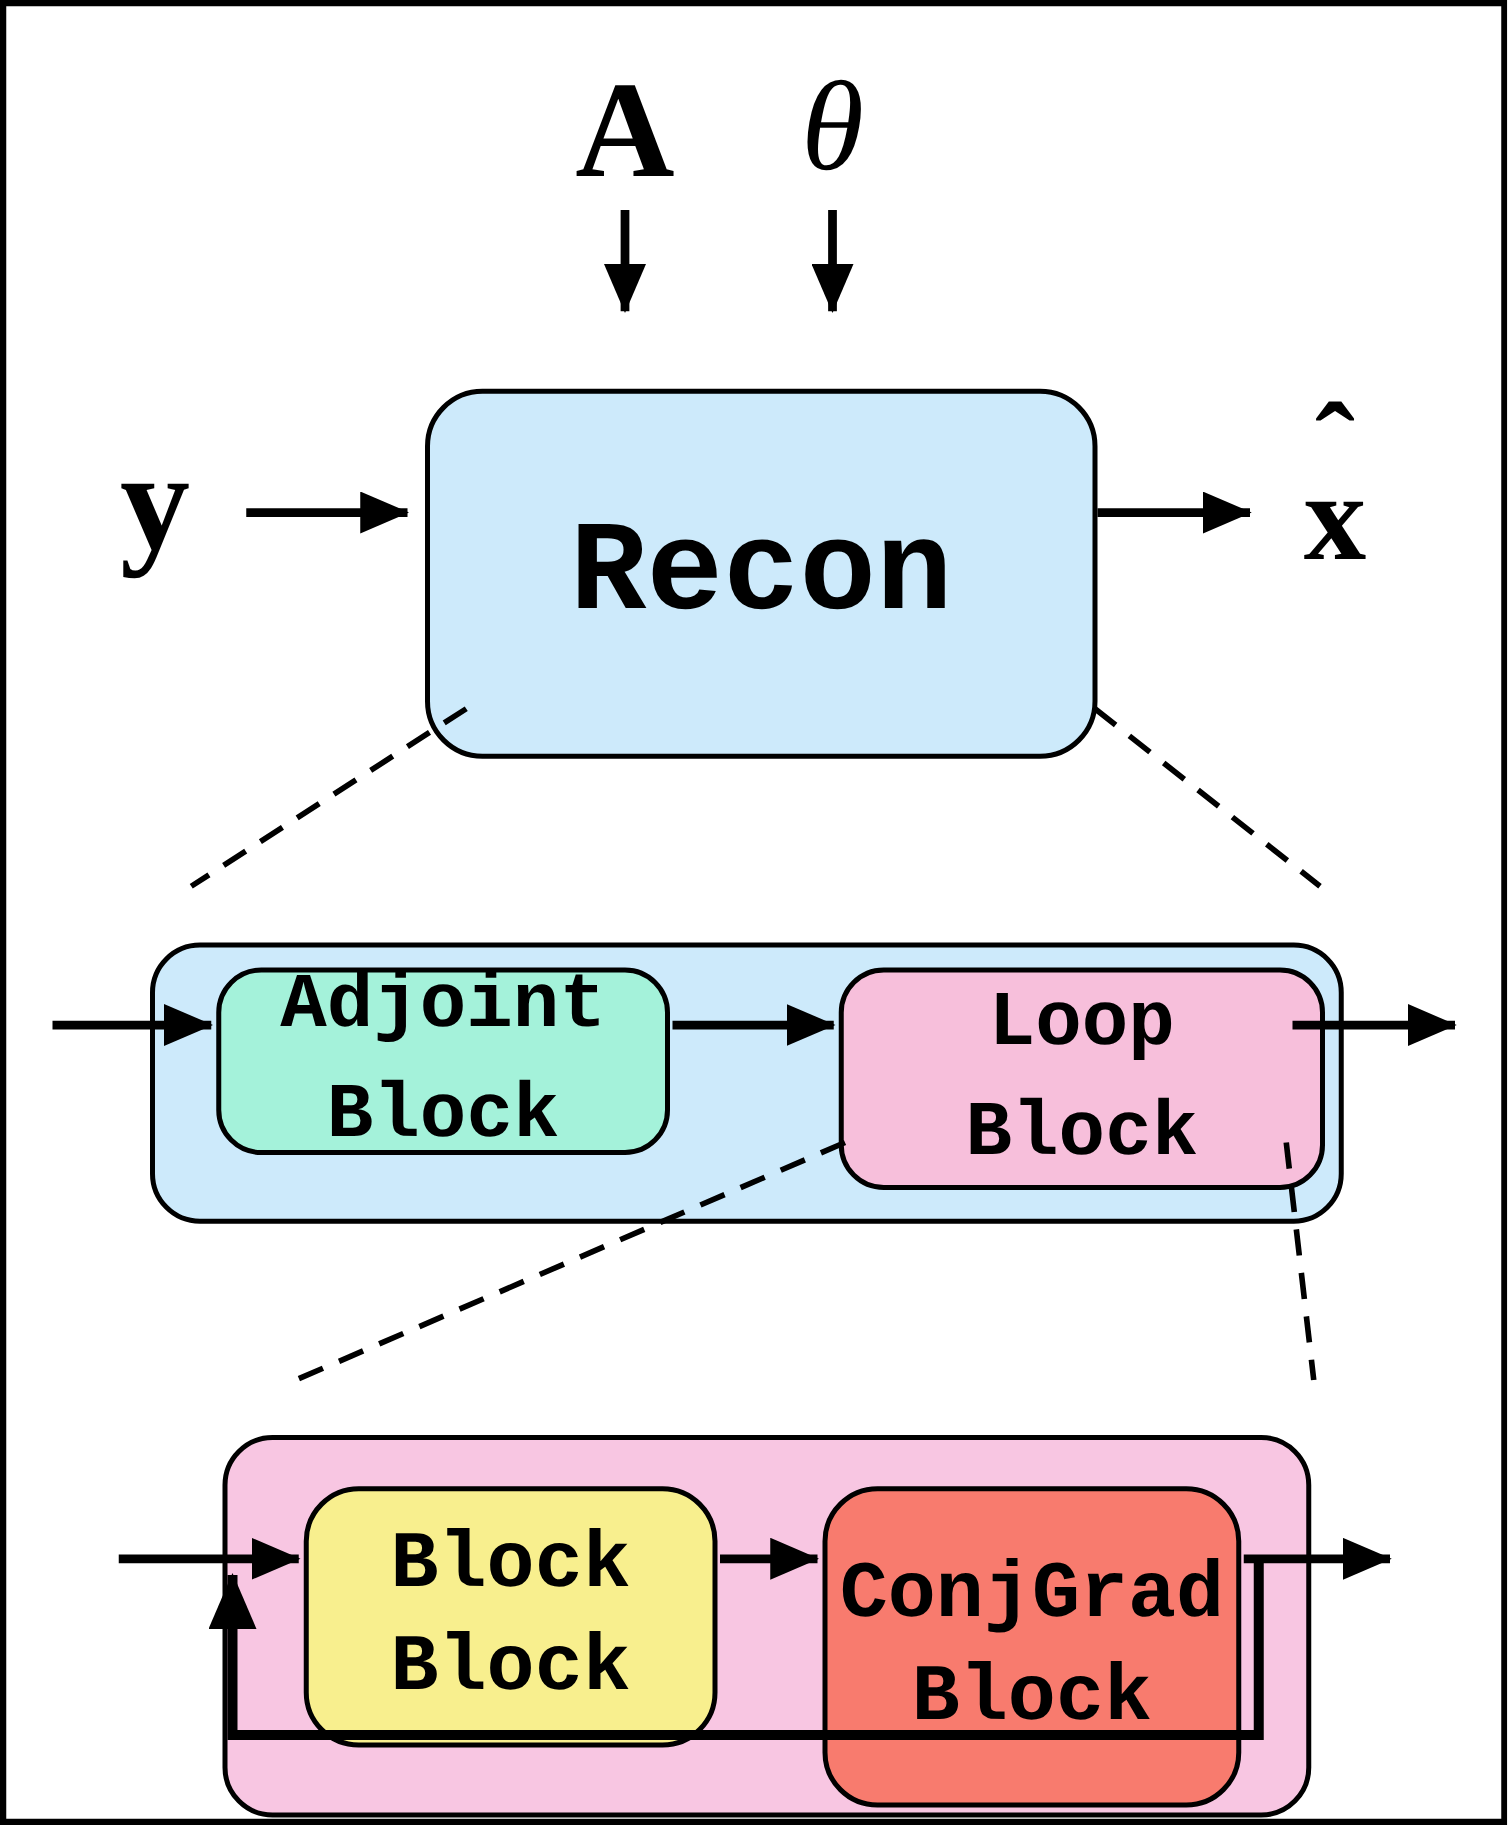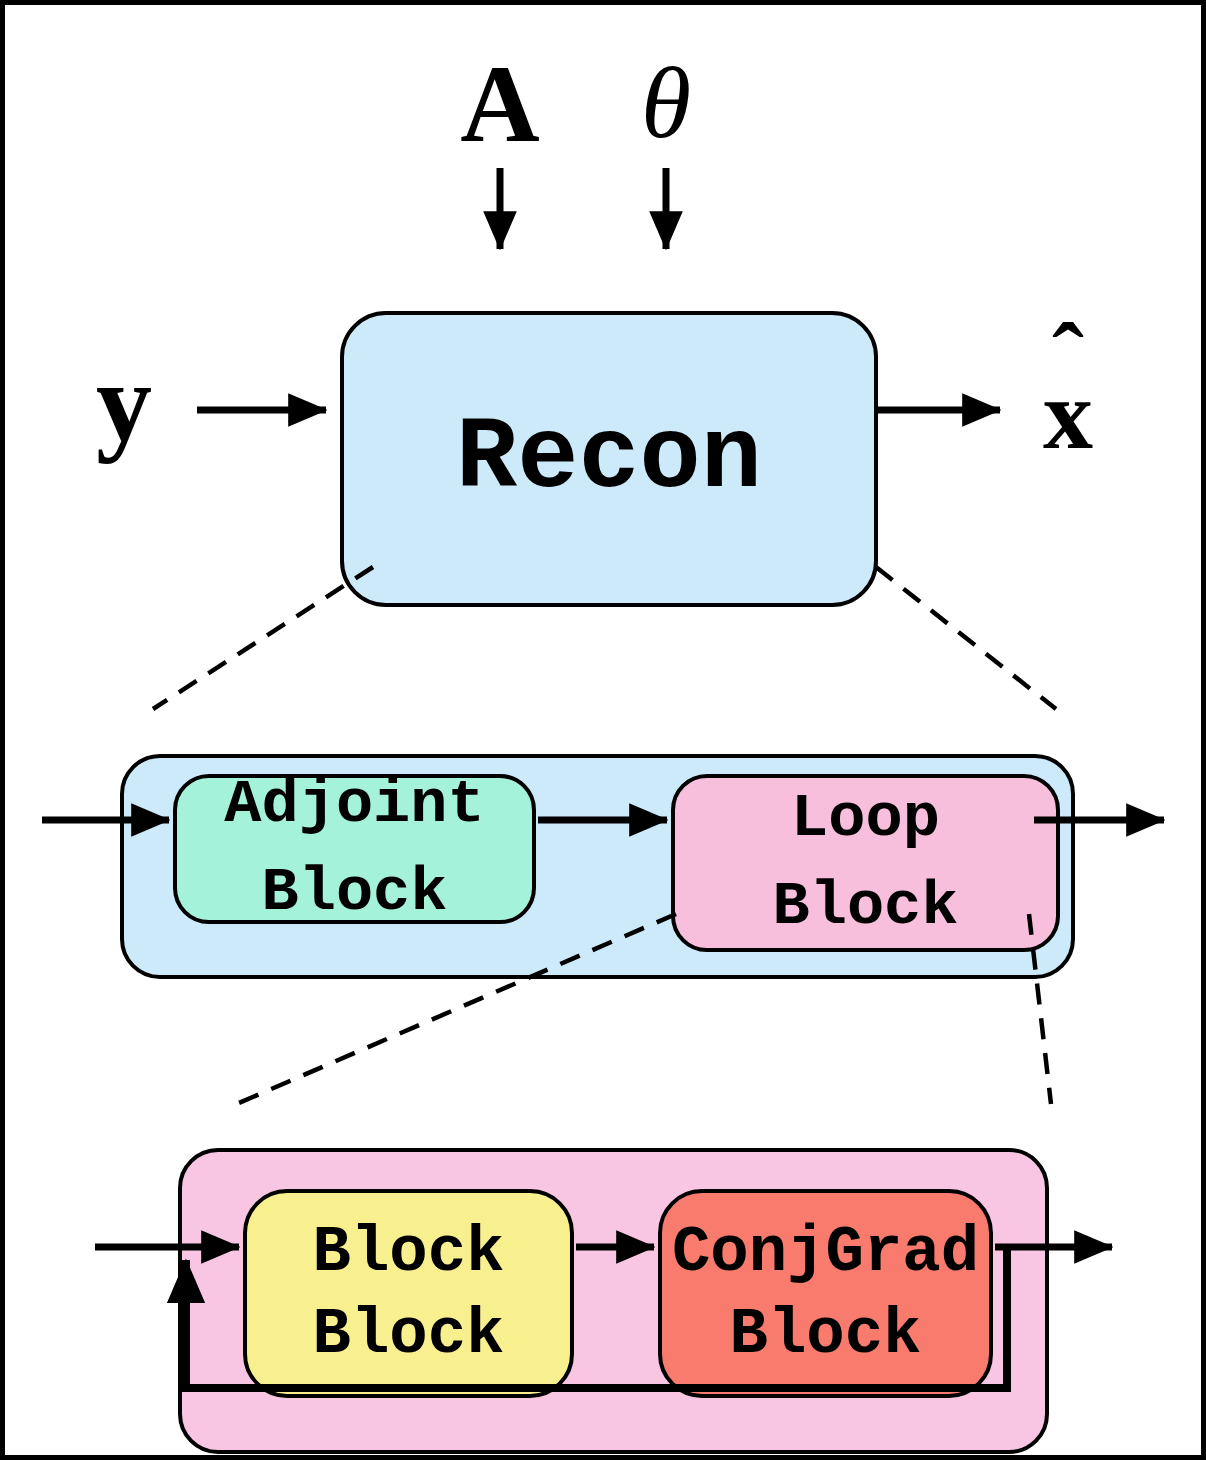--- a/index.html
+++ b/index.html
@@ -45,21 +45,21 @@
   .bottom-container{
     left:178px;top:1107px;width:871px;height:306px;
     border-radius:40px;
   }
   .resnet-block{
     left:243px;top:1148px;width:331px;height:209px;
     border-radius:44px;
     font-size:64px;line-height:82px;
   }
   .conjgrad-block{
-    left:658px;top:1148px;width:335px;height:209px;
+    left:658px;top:1148px;width:335px;height:257px;
     border-radius:44px;
     font-size:64px;line-height:82px;
   }
   .math-label{
     position:absolute;
     transform:translate(-50%,-50%);
     font-family:"Liberation Serif","DejaVu Serif",serif;
     font-weight:bold;
     color:#000;
     white-space:nowrap;

